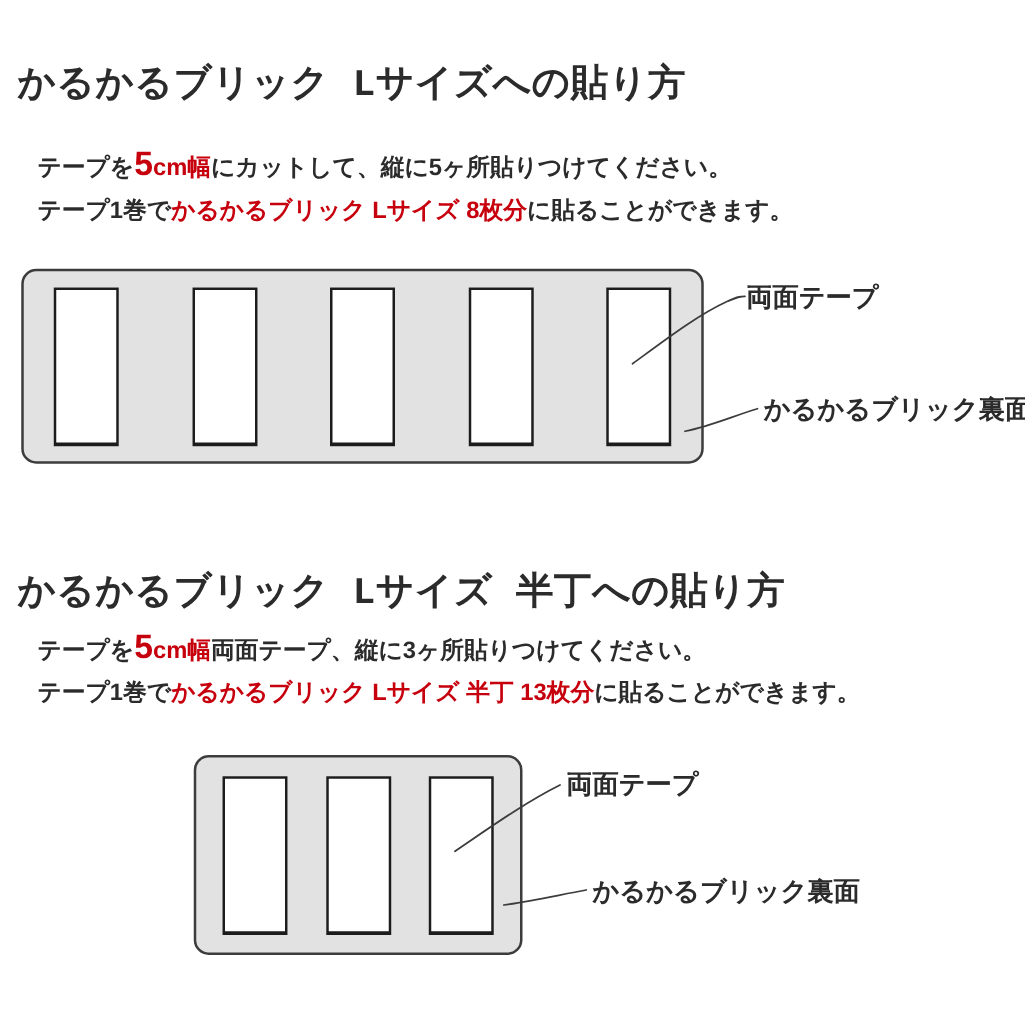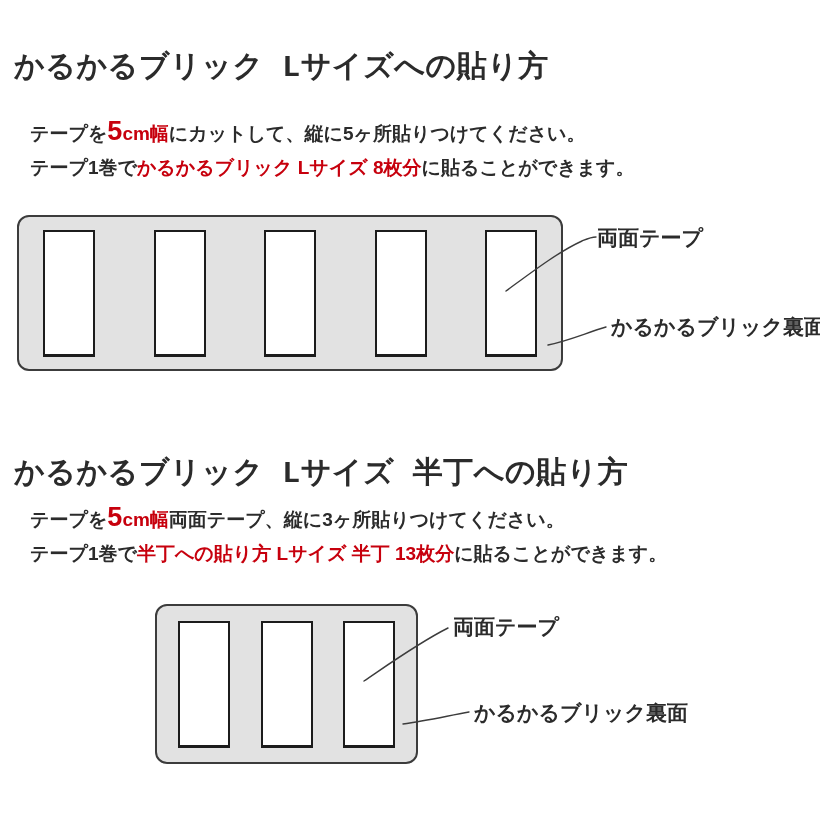--- a/index.html
+++ b/index.html
@@ -75,21 +75,21 @@
       <div class="tape"></div>
     </div>
 
   <div class="lbl" id="lbl-tape1">両面テープ</div>
   <div class="lbl" id="lbl-back1">かるかるブリック裏面</div>
 
   <h1 class="sec-title" id="title2">かるかるブリック Lサイズ 半丁への貼り方</h1>
 
   <p class="instr" id="instr2">
     <span>テープを</span><span class="red-big">5</span><span class="red">cm幅</span><span>両面テープ、縦に3ヶ所貼りつけてください。</span><br>
-    <span>テープ1巻で</span><span class="red">半丁への貼り方 Lサイズ 半丁 13枚分</span><span>に貼ることができます。</span>
+    <span>テープ1巻で</span><span class="red">かるかるブリック Lサイズ 半丁 13枚分</span><span>に貼ることができます。</span>
   </p>
 
   <div class="board" id="board2">
       <div class="tape"></div>
       <div class="tape"></div>
       <div class="tape"></div>
     </div>
 
   <div class="lbl" id="lbl-tape2">両面テープ</div>
   <div class="lbl" id="lbl-back2">かるかるブリック裏面</div>

